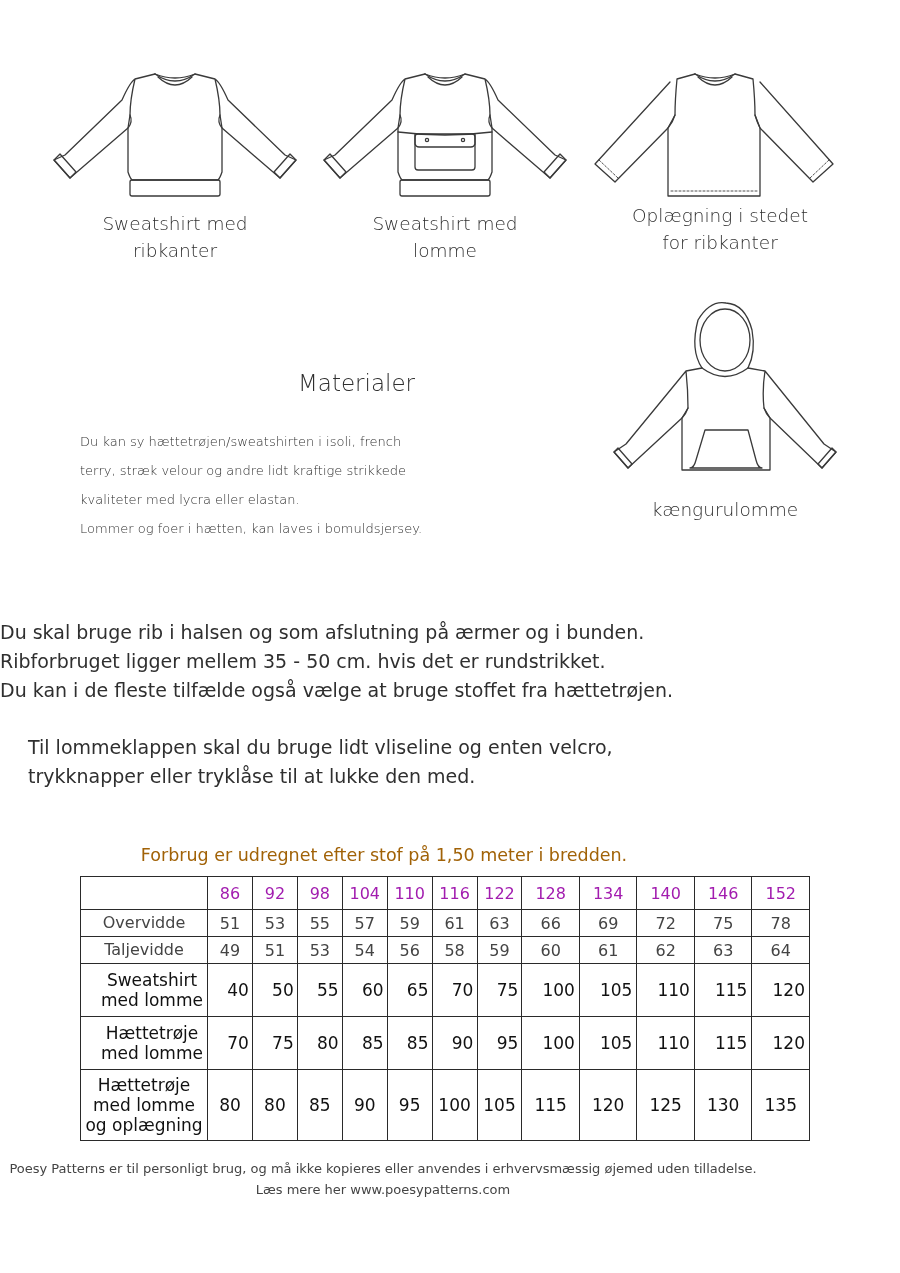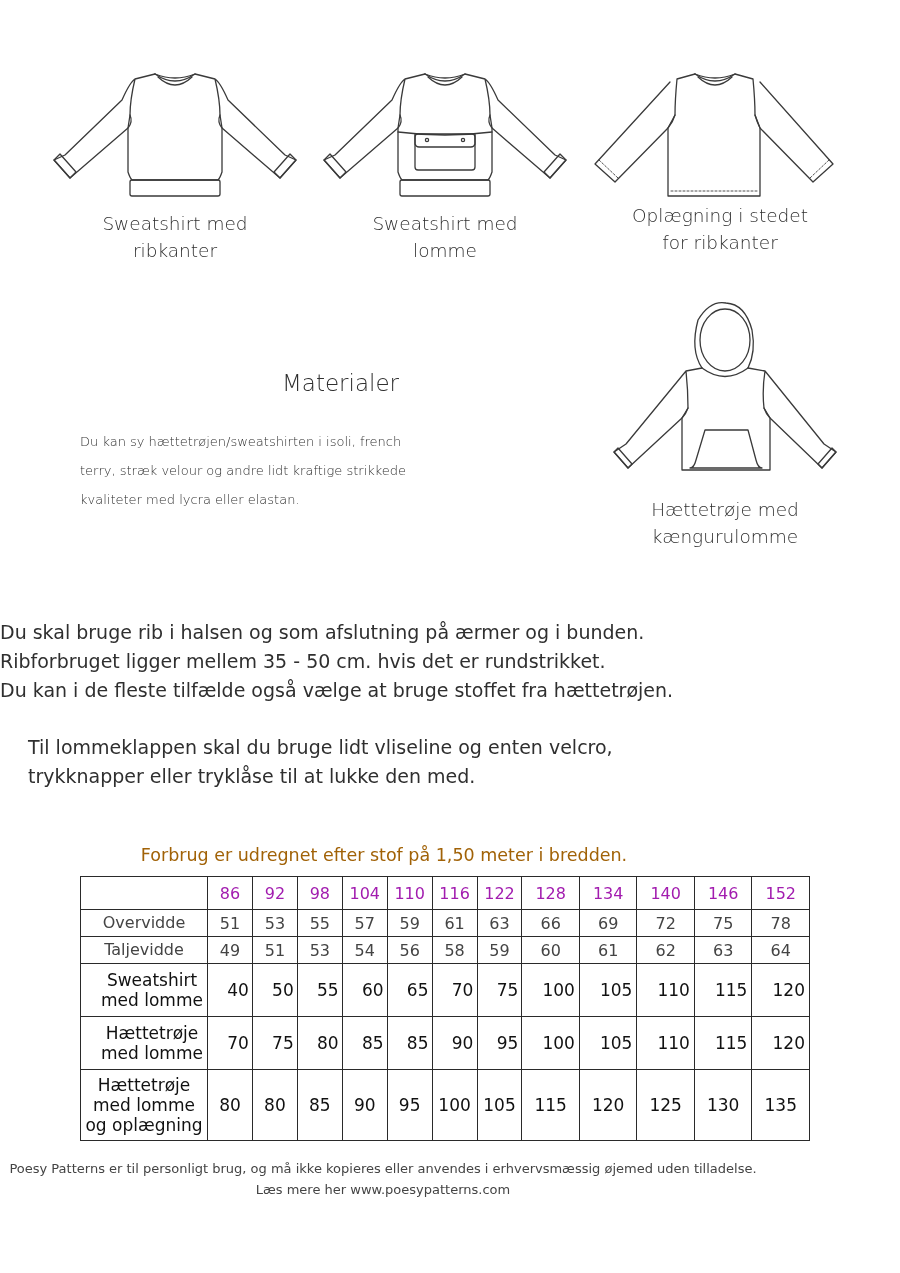--- a/index.html
+++ b/index.html
@@ -92,29 +92,29 @@
     <path d="M112 78 L96 81 Q98 100 98 118 L92 128 L38 178 L24 162 L36 154 L96 81"></path>
     <path d="M158 78 L175 81 Q172 100 174 118 L180 128 L232 178 L246 162 L234 154 L175 81"></path>
     <path d="M112 78 Q135 95 158 78"></path>
     <path d="M98 118 Q96 124 92 128 L92 180 L180 180 L180 128 Q176 124 174 118"></path>
     <path d="M115 140 L158 140 L166 170 Q168 178 172 178 L100 178 Q104 178 106 170 Z"></path>
     <path d="M24 162 L38 178 L42 174 L28 158 Z"></path>
     <path d="M246 162 L232 178 L228 174 L242 158 Z"></path>
   </svg>
 </div>
 <div class="abs caption" style="left:590px;top:496px;width:270px;">
-  <div>Hættetrøje med</div>
   <div>kængurulomme</div>
 </div>
 
-<div class="abs mat-title" style="left:282px;top:370px;text-align:right;">Materialer</div>
+<div class="abs mat-title" style="left:298px;top:370px;text-align:right;">Materialer</div>
 <div class="abs mat-body" style="left:80px;top:427px;width:520px;">
   <div>Du kan sy hættetrøjen/sweatshirten i isoli, french</div>
   <div>terry, stræk velour og andre lidt kraftige strikkede</div>
   <div>kvaliteter med lycra eller elastan.</div>
+  <div>Lommer og foer i hætten, kan laves i bomuldsjersey.</div>
 </div>
 
 <div class="abs center-block" style="top:618px;">
   <div>Du skal bruge rib i halsen og som afslutning på ærmer og i bunden.</div>
   <div>Ribforbruget ligger mellem 35 - 50 cm. hvis det er rundstrikket.</div>
   <div>Du kan i de fleste tilfælde også vælge at bruge stoffet fra hættetrøjen.</div>
 </div>
 
 <div class="abs center-block" style="top:733px;padding-left:28px;">
   <div>Til lommeklappen skal du bruge lidt vliseline og enten velcro,</div>

